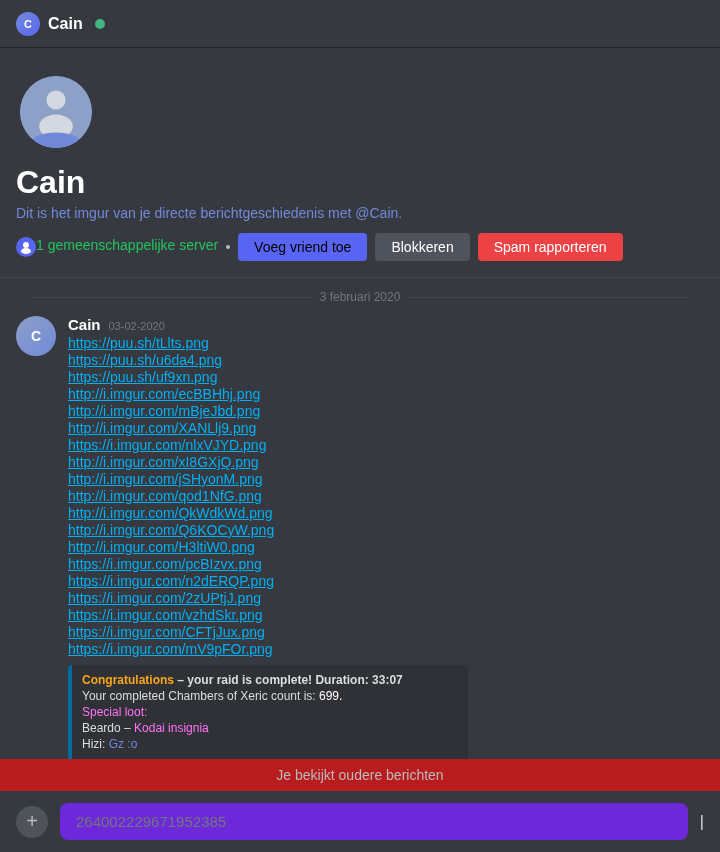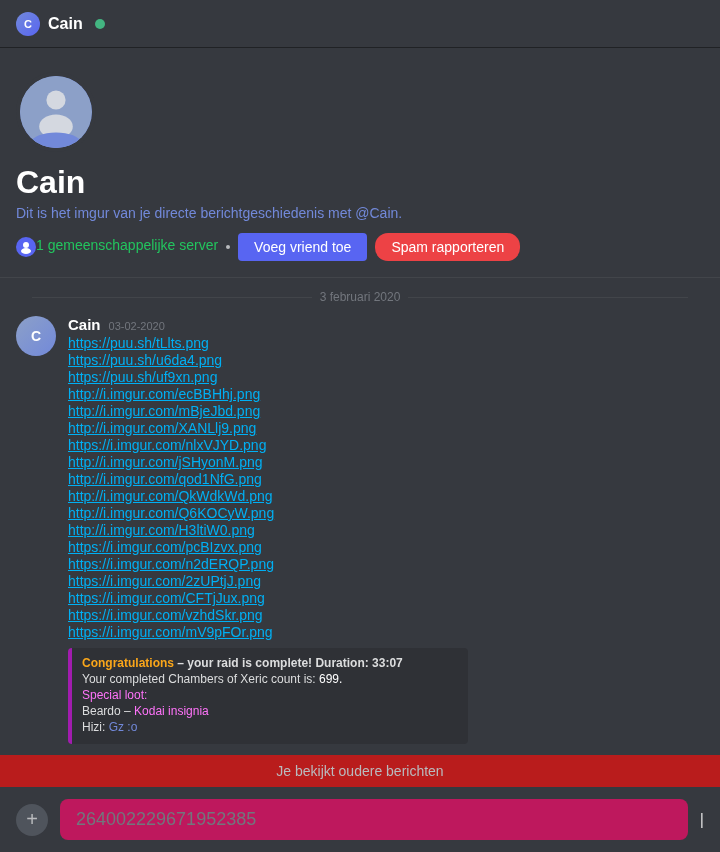--- a/index.html
+++ b/index.html
@@ -114,30 +114,29 @@
     .btn {
       padding: 6px 16px;
       border-radius: 4px;
       font-size: 14px;
       font-weight: 500;
       cursor: pointer;
       border: none;
     }
     .btn-add-friend {
       background: #5865f2;
-      color: #ffffff;
+      color: #000000;
     }
     .btn-block {
       background: #4f545c;
       color: #ffffff;
     }
     .btn-report {
       background: #ed4245;
       color: #ffffff;
-      border-radius: 13px;
     }
 
     
     .date-divider {
       display: flex;
       align-items: center;
       padding: 12px 16px;
       gap: 8px;
     }
     .date-divider-line {
@@ -205,21 +204,21 @@
 
     
     .embed-container {
       margin-top: 8px;
       display: flex;
       flex-direction: column;
       gap: 4px;
     }
     .embed-box {
       background: #2f3136;
-      border-left: 4px solid #a21caf;
+      border-left: 4px solid #0369a1;
       border-radius: 4px;
       padding: 8px 10px;
       font-size: 12px;
       color: #dcddde;
       max-width: 400px;
     }
     .embed-box .embed-title {
       color: #faa61a;
       font-size: 12px;
       font-weight: 600;
@@ -258,26 +257,26 @@
       display: flex;
       align-items: center;
       justify-content: center;
       cursor: pointer;
       font-size: 20px;
       color: #b9bbbe;
       flex-shrink: 0;
     }
     .message-input {
       flex: 1;
-      background: #be185d;
+      background: #6d28d9;
       border: none;
       border-radius: 8px;
       padding: 10px 16px;
       color: #dcddde;
-      font-size: 18px;
+      font-size: 15px;
       outline: none;
     }
     .message-input::placeholder {
       color: #72767d;
     }
 
     
     .messages-area::-webkit-scrollbar { width: 8px; }
     .messages-area::-webkit-scrollbar-track { background: transparent; }
     .messages-area::-webkit-scrollbar-thumb { background: #202225; border-radius: 4px; }
@@ -335,20 +334,21 @@
       <div class="mutual-icon">
         <svg width="14" height="14" viewBox="0 0 14 14">
           <circle cx="7" cy="5" r="3" fill="white"></circle>
           <ellipse cx="7" cy="11" rx="5" ry="3" fill="white"></ellipse>
         </svg>
       </div>
       <span>1 gemeenschappelijke server</span>
     </div>
     <div class="dot-separator"></div>
     <button class="btn btn-add-friend">Voeg vriend toe</button>
+    <button class="btn btn-block">Blokkeren</button>
     <button class="btn btn-report">Spam rapporteren</button>
   </div>
 </div>
 
 <div class="messages-area">
 
   <div class="date-divider">
     <div class="date-divider-line"></div>
     <span class="date-divider-text">3 februari 2020</span>
     <div class="date-divider-line"></div>
@@ -364,30 +364,31 @@
         <span class="message-timestamp">03-02-2020</span>
       </div>
       <div class="message-links" id="links-container">
       <a href="#" class="message-link">https://puu.sh/tLlts.png</a>
           <a href="#" class="message-link">https://puu.sh/u6da4.png</a>
           <a href="#" class="message-link">https://puu.sh/uf9xn.png</a>
           <a href="#" class="message-link">http://i.imgur.com/ecBBHhj.png</a>
           <a href="#" class="message-link">http://i.imgur.com/mBjeJbd.png</a>
           <a href="#" class="message-link">http://i.imgur.com/XANLlj9.png</a>
           <a href="#" class="message-link">https://i.imgur.com/nlxVJYD.png</a>
+          <a href="#" class="message-link">http://i.imgur.com/xI8GXjQ.png</a>
           <a href="#" class="message-link">http://i.imgur.com/jSHyonM.png</a>
           <a href="#" class="message-link">http://i.imgur.com/qod1NfG.png</a>
           <a href="#" class="message-link">http://i.imgur.com/QkWdkWd.png</a>
           <a href="#" class="message-link">http://i.imgur.com/Q6KOCyW.png</a>
           <a href="#" class="message-link">http://i.imgur.com/H3ltiW0.png</a>
           <a href="#" class="message-link">https://i.imgur.com/pcBIzvx.png</a>
           <a href="#" class="message-link">https://i.imgur.com/n2dERQP.png</a>
           <a href="#" class="message-link">https://i.imgur.com/2zUPtjJ.png</a>
+          <a href="#" class="message-link">https://i.imgur.com/vzhdSkr.png</a>
           <a href="#" class="message-link">https://i.imgur.com/CFTjJux.png</a>
-          <a href="#" class="message-link">https://i.imgur.com/vzhdSkr.png</a>
           <a href="#" class="message-link">https://i.imgur.com/mV9pFOr.png</a>
         </div>
 
       <div class="embed-container">
 
         <div class="embed-box">
           <div class="embed-title">
             <span style="color:#faa61a;">Congratulations</span>
             <span style="color:#dcddde;"> – your raid is complete! Duration: 33:07</span>
           </div>

